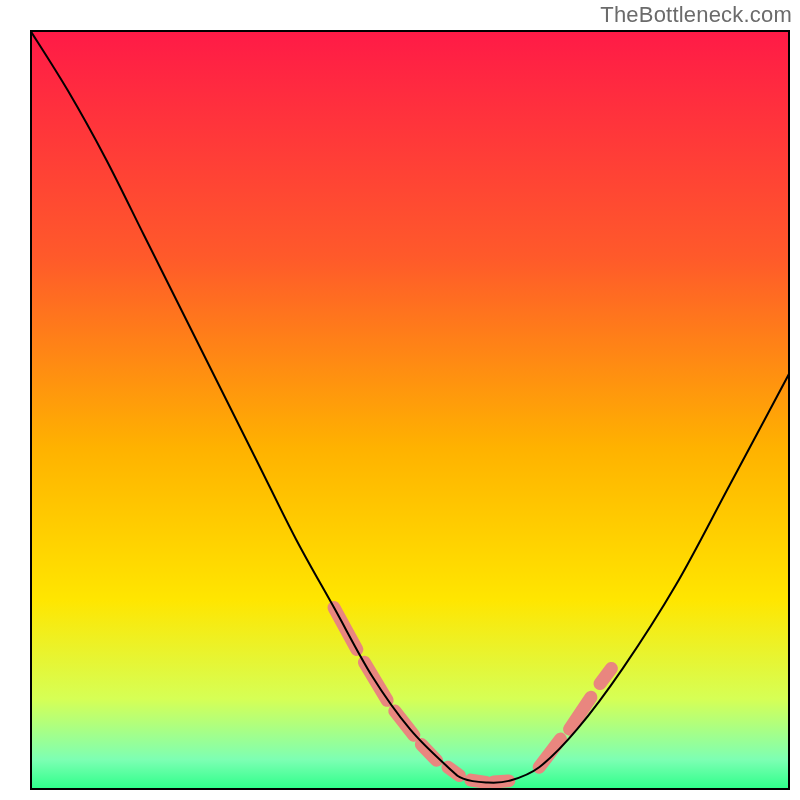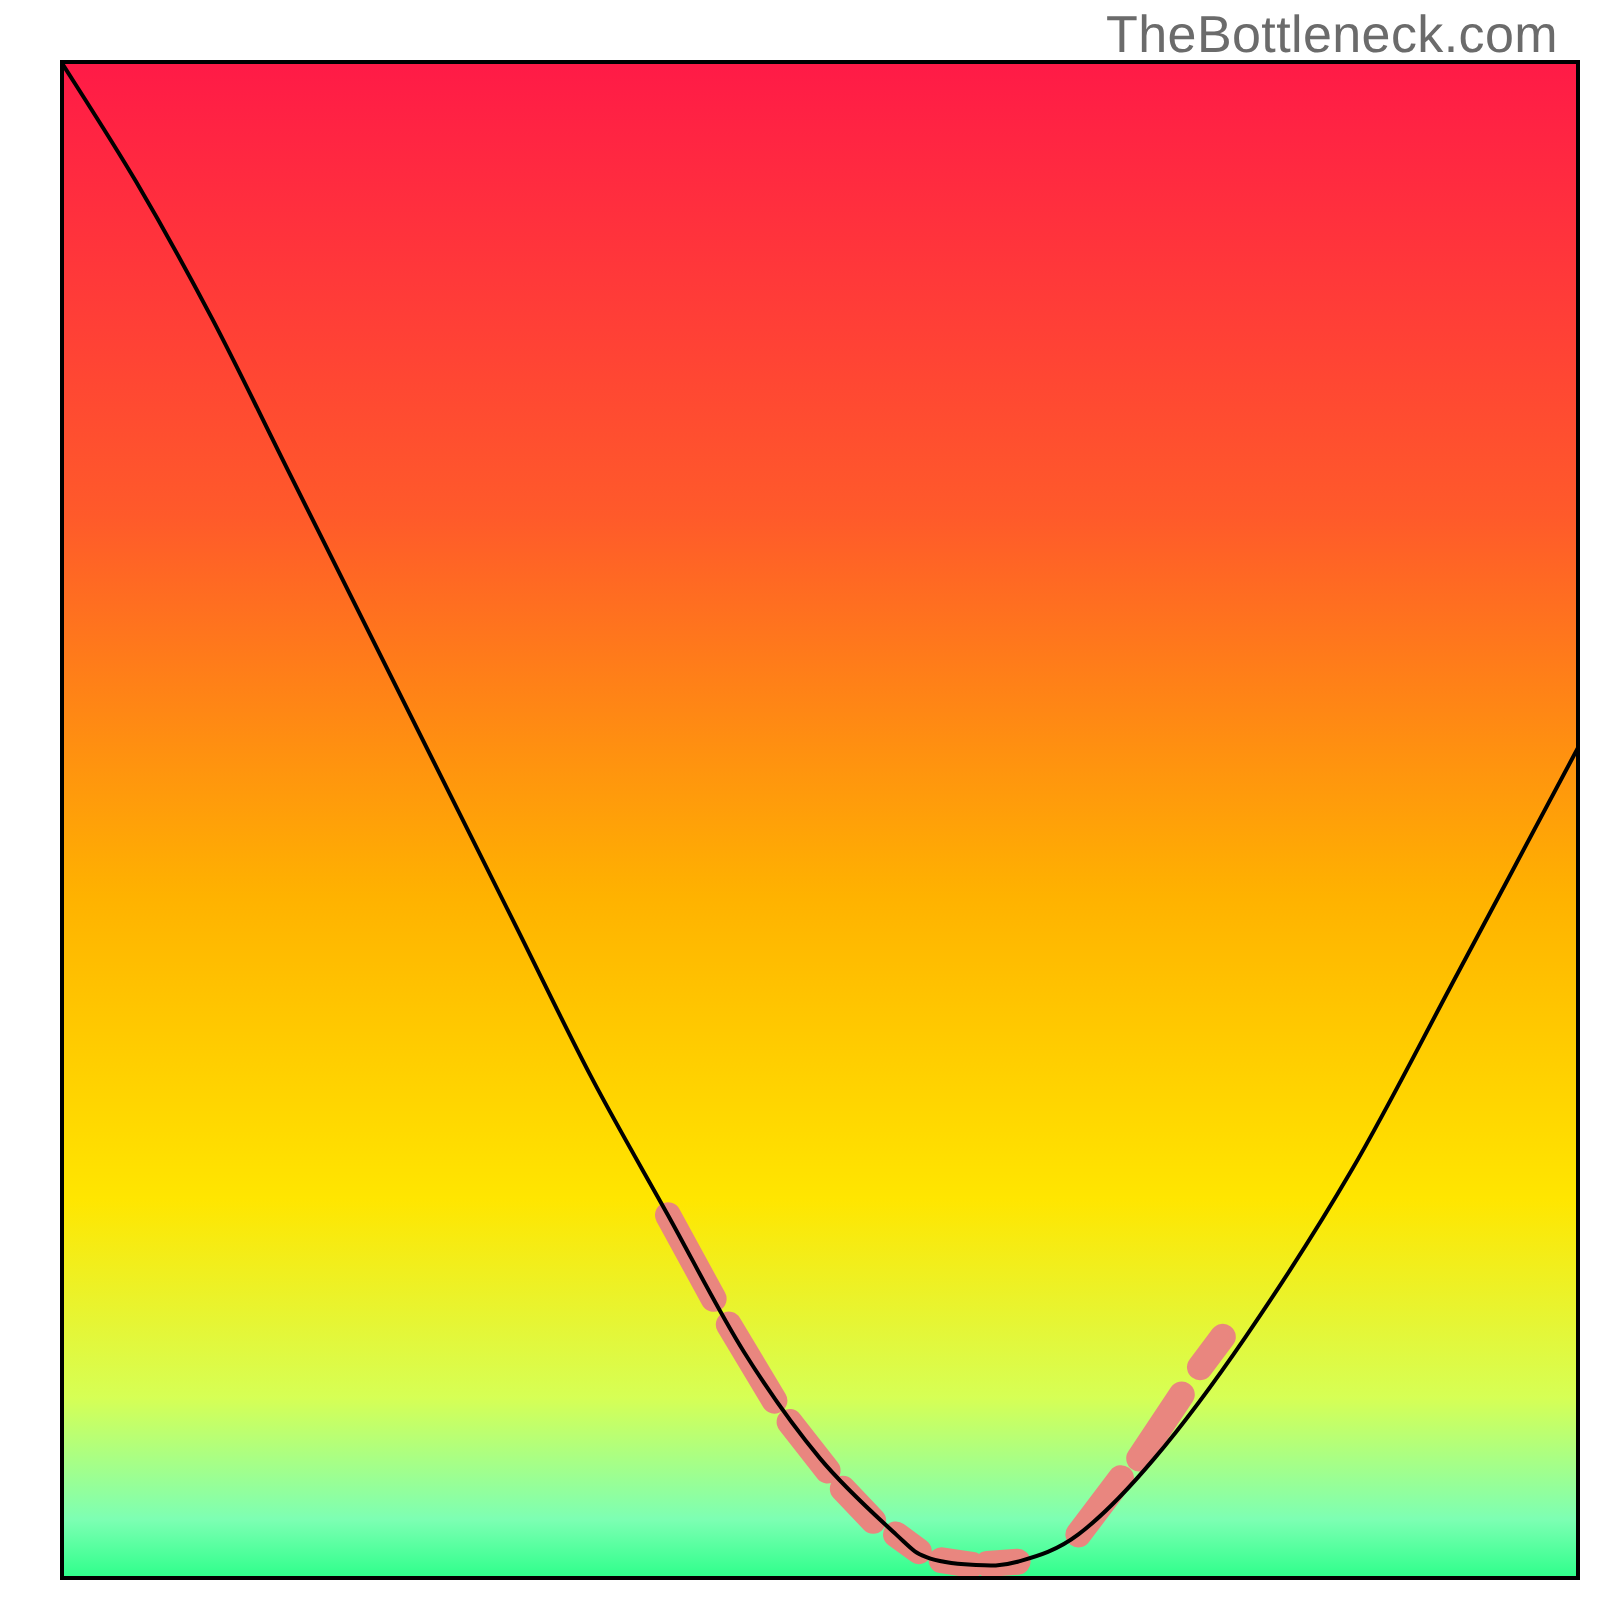--- a/index.html
+++ b/index.html
@@ -13,22 +13,22 @@
   }
   .frame {
     position: relative;
     width: 800px;
     height: 800px;
     box-sizing: border-box;
   }
   .watermark {
     position: absolute;
     top: 2px;
-    right: 21px;
-    font-size: 26px;
+    right: 8px;
+    font-size: 22px;
     font-weight: 500;
     color: #6b6b6b;
     letter-spacing: 0.2px;
     text-align: right;
   }
   .plot {
     position: absolute;
     left: 30px;
     top: 30px;
     width: 760px;

